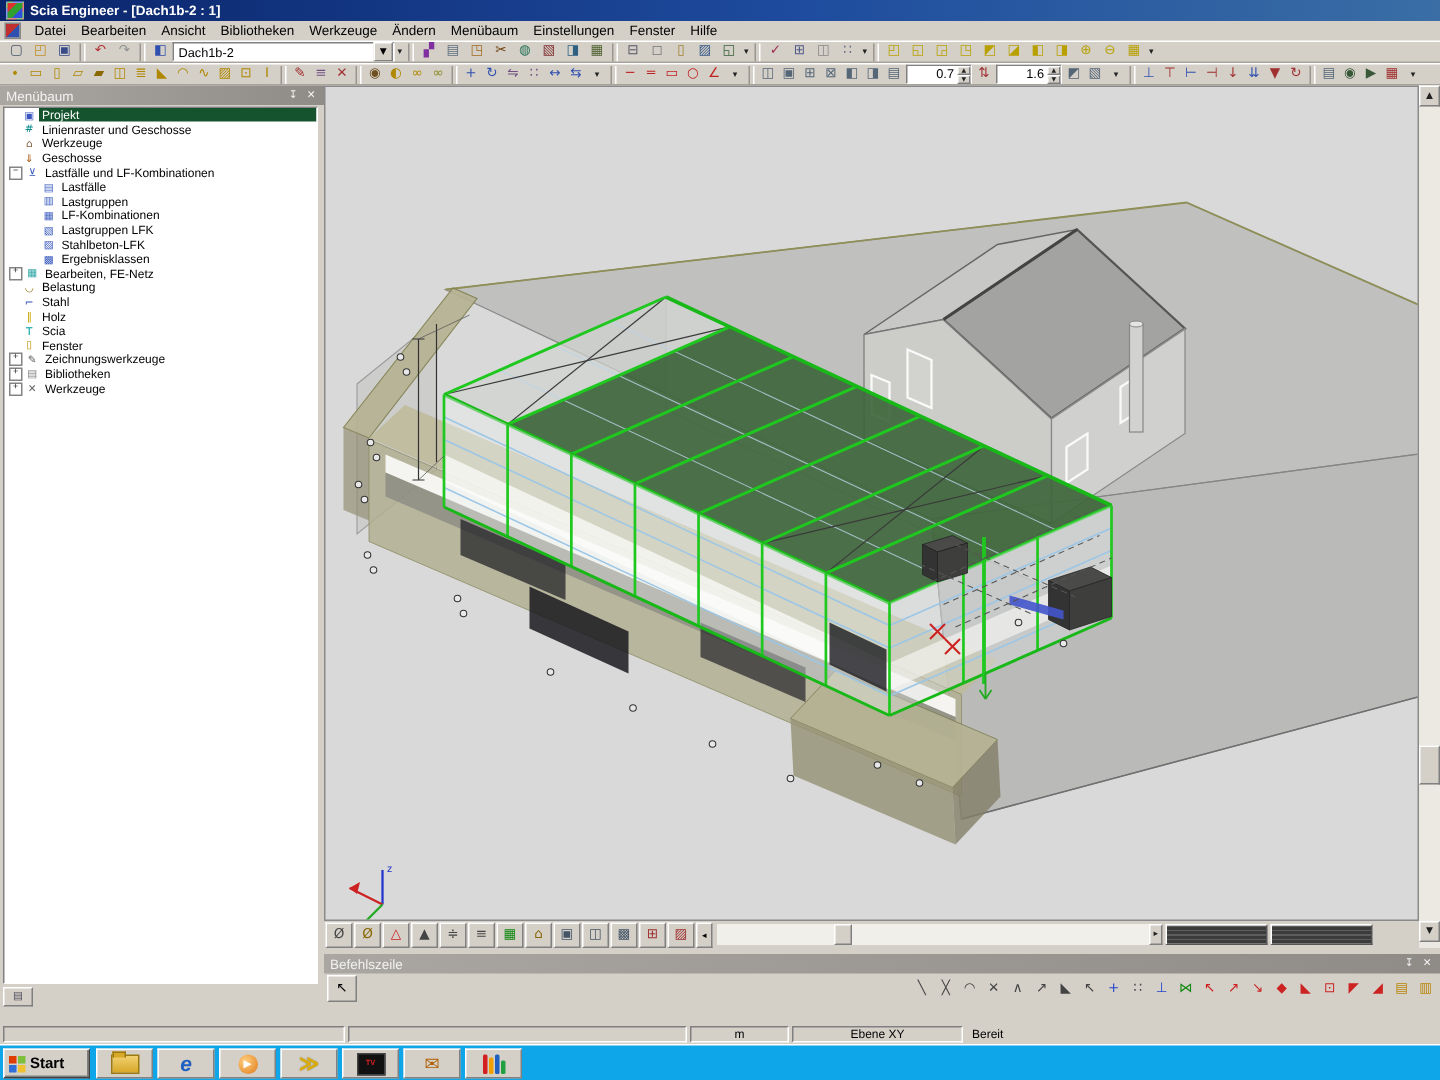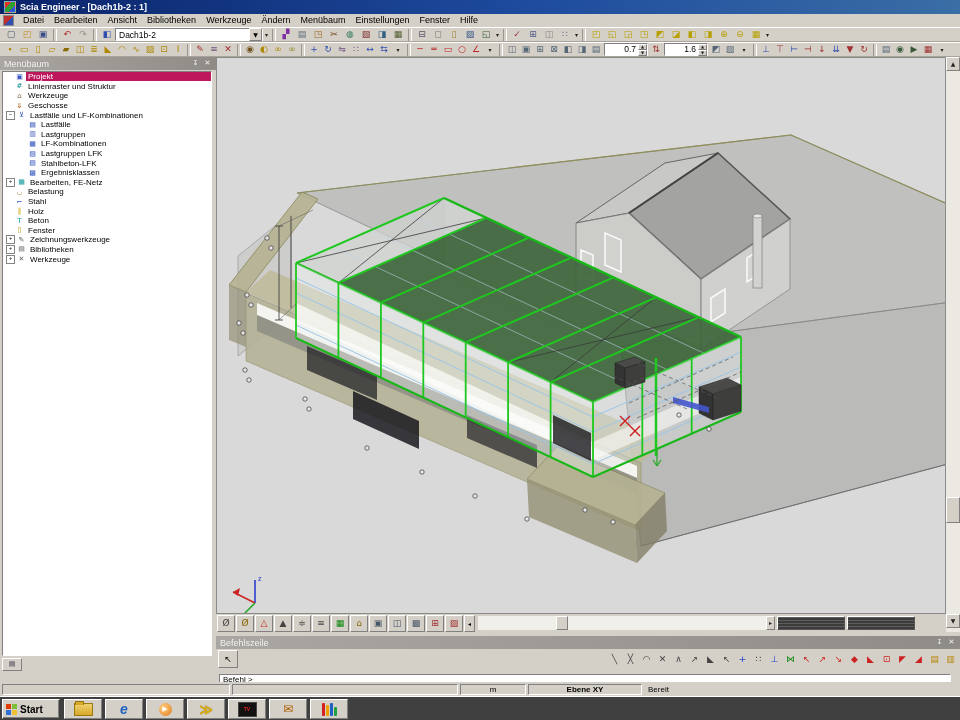--- a/index.html
+++ b/index.html
@@ -47,21 +47,21 @@
   .dock-header .hb{width:9px;height:9px;font-size:7px;line-height:9px;text-align:center;color:#f2f2f2;}
   .tree-box{position:absolute;top:14px;left:2px;width:210px;height:585px;background:#fff;
     border:1px solid;border-color:#808080 #fff #fff #808080;overflow:hidden;box-sizing:border-box;}
   .tree-row{height:9.6px;display:flex;align-items:center;font-size:8px;white-space:nowrap;}
   .tree-ind{flex:0 0 auto;}
   .exp{width:7px;height:7px;flex:0 0 7px;border:1px solid #848484;background:#fff;font-size:6px;
     line-height:5px;text-align:center;margin-right:2px;color:#222;}
   .exp-sp{width:9px;flex:0 0 9px;}
   .ticon{width:9px;flex:0 0 9px;font-size:7px;text-align:center;margin-right:2px;}
   .tlabel{padding:0 2px;}
-  .tlabel.sel{background:#be185d;color:#fff;flex:1;}
+  .tlabel.sel{background:#14532d;color:#fff;flex:1;}
   .dock-tabs{position:absolute;left:2px;top:601px;height:12px;display:flex;}
   .dock-tab{width:18px;height:11px;background:#d4d0c8;border:1px solid;border-color:#fff #808080 #808080 #fff;
     font-size:7px;text-align:center;line-height:11px;color:#445;}
   
   .vp{position:absolute;left:216px;top:57px;width:730px;height:557px;background:#d9d9d9;
     border:1px solid #8a8a8a;box-sizing:border-box;}
   .vp svg{display:block;}
   .vscroll{position:absolute;left:946px;top:57px;width:14px;height:575px;background:#ece9e2;}
   .sbtn{position:absolute;left:0;width:14px;height:14px;background:#d4d0c8;border:1px solid;
     border-color:#fff #808080 #808080 #fff;box-sizing:border-box;font-size:6px;text-align:center;line-height:11px;color:#222;}
@@ -86,21 +86,21 @@
   .snapb{width:15px;height:15px;flex:0 0 auto;display:flex;align-items:center;justify-content:center;font-size:9px;}
   .arrowb{width:18px;height:16px;background:#d4d0c8;border:1px solid;border-color:#fff #808080 #808080 #fff;
     font-size:9px;display:flex;align-items:center;justify-content:center;}
   .cmd-input{margin:0 3px;height:12px;background:#fff;border:1px solid;border-color:#808080 #fff #fff #808080;
     font-size:8px;padding:0 3px;line-height:12px;font-family:"Liberation Sans",sans-serif;width:732px;box-sizing:border-box;}
   
   .statusbar{position:absolute;left:0;top:682px;width:960px;height:14px;background:#d4d0c8;
     display:flex;align-items:center;gap:2px;padding:1px 2px;box-sizing:border-box;font-size:8px;}
   .scell{height:11px;border:1px solid;border-color:#808080 #fff #fff #808080;box-sizing:border-box;
     text-align:center;line-height:10px;}
-  .taskbar{position:absolute;left:0;top:696px;width:960px;height:24px;background:#404040;border-top:1px solid #fff;}
+  .taskbar{position:absolute;left:0;top:696px;width:960px;height:24px;background:#0ea5e9;border-top:1px solid #fff;}
   .startbtn{position:absolute;left:2px;top:2px;width:58px;height:20px;background:#d4d0c8;border:1px solid;
     border-color:#fff #404040 #404040 #fff;box-shadow:inset -1px -1px 0 #808080;display:flex;align-items:center;
     gap:3px;padding-left:3px;box-sizing:border-box;}
   .flag{width:11px;height:11px;display:grid;grid-template-columns:5px 5px;grid-template-rows:5px 5px;gap:1px;}
   .flag div{width:5px;height:5px;}
   .start-label{font-size:10px;font-weight:bold;}
   .qbtn{position:absolute;top:2px;width:38px;height:20px;background:#d4d0c8;border:1px solid;
     border-color:#fff #808080 #808080 #fff;display:flex;align-items:center;justify-content:center;box-sizing:border-box;}
   .qfold{width:17px;height:11px;background:linear-gradient(#f0d070,#d8a828);border:1px solid #9a7a10;position:relative;}
   .qfold::before{content:"";position:absolute;left:0;top:-3px;width:7px;height:3px;background:#d8a828;border:1px solid #9a7a10;border-bottom:none;}
@@ -269,21 +269,21 @@
       <div class="tree-row">
         <span class="tree-ind" style="width: 3px;"></span>
         <span class="exp-sp"></span>
         <span class="ticon glyph" style="color: rgb(58, 85, 192);">▣</span>
         <span class="tlabel sel">Projekt</span>
       </div>
       <div class="tree-row">
         <span class="tree-ind" style="width: 3px;"></span>
         <span class="exp-sp"></span>
         <span class="ticon glyph" style="color: rgb(10, 138, 138);">#</span>
-        <span class="tlabel">Linienraster und Struktur</span>
+        <span class="tlabel">Linienraster und Geschosse</span>
       </div>
       <div class="tree-row">
         <span class="tree-ind" style="width: 3px;"></span>
         <span class="exp-sp"></span>
         <span class="ticon glyph" style="color: rgb(128, 96, 64);">⌂</span>
         <span class="tlabel">Werkzeuge</span>
       </div>
       <div class="tree-row">
         <span class="tree-ind" style="width: 3px;"></span>
         <span class="exp-sp"></span>
@@ -353,21 +353,21 @@
       <div class="tree-row">
         <span class="tree-ind" style="width: 3px;"></span>
         <span class="exp-sp"></span>
         <span class="ticon glyph" style="color: rgb(200, 168, 0);">‖</span>
         <span class="tlabel">Holz</span>
       </div>
       <div class="tree-row">
         <span class="tree-ind" style="width: 3px;"></span>
         <span class="exp-sp"></span>
         <span class="ticon glyph" style="color: rgb(0, 160, 160);">T</span>
-        <span class="tlabel">Beton</span>
+        <span class="tlabel">Scia</span>
       </div>
       <div class="tree-row">
         <span class="tree-ind" style="width: 3px;"></span>
         <span class="exp-sp"></span>
         <span class="ticon glyph" style="color: rgb(184, 144, 0);">▯</span>
         <span class="tlabel">Fenster</span>
       </div>
       <div class="tree-row">
         <span class="tree-ind" style="width: 3px;"></span>
         <span class="exp">+</span>
@@ -636,28 +636,27 @@
         <div class="snapb glyph" style="color: rgb(204, 34, 34);">↘</div>
         <div class="snapb glyph" style="color: rgb(204, 34, 34);">◆</div>
         <div class="snapb glyph" style="color: rgb(204, 34, 34);">◣</div>
         <div class="snapb glyph" style="color: rgb(204, 34, 34);">⊡</div>
         <div class="snapb glyph" style="color: rgb(204, 34, 34);">◤</div>
         <div class="snapb glyph" style="color: rgb(204, 34, 34);">◢</div>
         <div class="snapb glyph" style="color: rgb(184, 134, 11);">▤</div>
         <div class="snapb glyph" style="color: rgb(184, 134, 11);">▥</div>
       </span>
   </div>
-  <input class="cmd-input" readonly="" value="Befehl &gt;" style="">
 </div>
 
 <div class="statusbar">
   <div class="scell" style="width:228px;"></div>
   <div class="scell" style="width:226px;"></div>
   <div class="scell" style="width:66px;">m</div>
-  <div class="scell" style="width:114px;font-weight:bold;">Ebene XY</div>
+  <div class="scell" style="width:114px;">Ebene XY</div>
   <div style="padding-left:4px;">Bereit</div>
 </div>
 
 <div class="taskbar">
   <div class="startbtn">
     <div class="flag">
       <div style="background:#e03c00;"></div>
         <div style="background:#7bbf3a;"></div>
       <div style="background:#2f6fd6;"></div>
         <div style="background:#f0c030;"></div>

